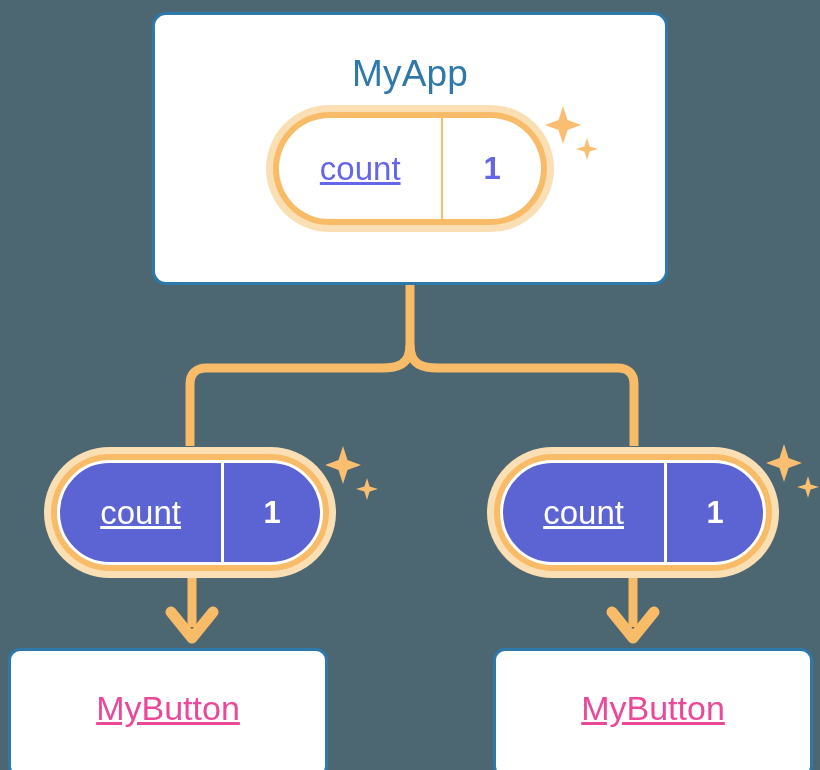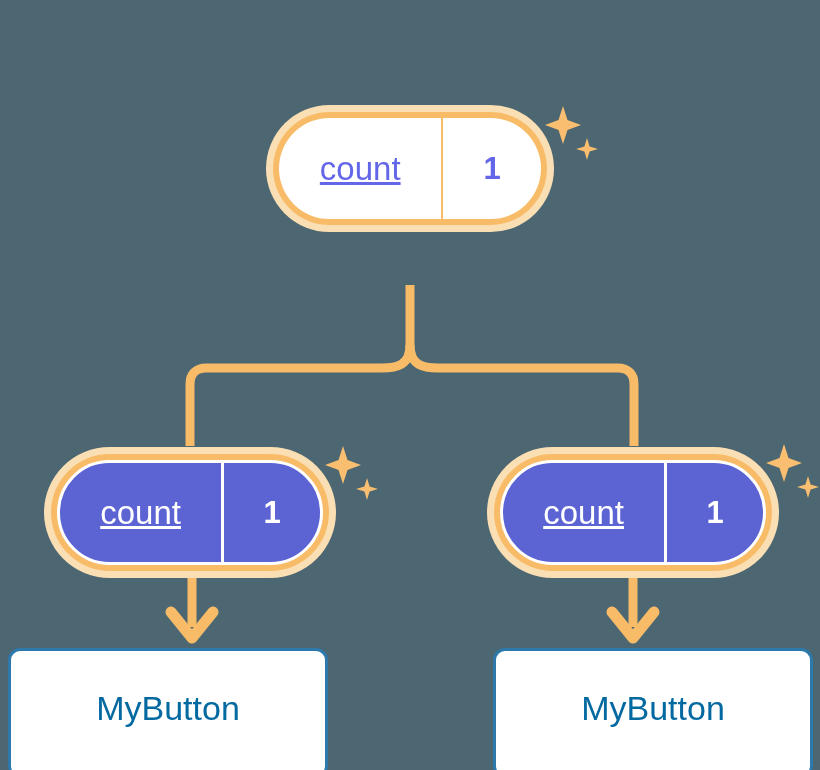--- a/index.html
+++ b/index.html
@@ -73,21 +73,22 @@
     width: 320px;
   }
   .btn-label {
     position: absolute;
     left: 0;
     right: 0;
     top: 38px;
     text-align: center;
     font-size: 34px;
     font-weight: 400;
-    color: #0369a1;
+    color: #ec4899;
+    text-decoration: underline;
   }
 
   
   .pill {
     position: absolute;
     box-sizing: border-box;
     border-radius: 999px;
     background: #fbdfb4;          
     padding: 7px;
     display: flex;
@@ -190,20 +191,23 @@
 
     <path d="M410,345 C410,366 424,368 438,368 L618,368 C628,368 634,374 634,384 L634,446" fill="none" stroke="#f8bc69" stroke-width="9" stroke-linecap="butt"></path>
 
     <path d="M192,578 L192,627" fill="none" stroke="#f8bc69" stroke-width="9"></path>
     <path d="M171,612 L192,638 L213,612" fill="none" stroke="#f8bc69" stroke-width="11" stroke-linecap="round" stroke-linejoin="round"></path>
 
     <path d="M633,578 L633,627" fill="none" stroke="#f8bc69" stroke-width="9"></path>
     <path d="M612,612 L633,638 L654,612" fill="none" stroke="#f8bc69" stroke-width="11" stroke-linecap="round" stroke-linejoin="round"></path>
   </svg>
 
+  <div class="card" id="app-card">
+    <div class="app-title">MyApp</div>
+  </div>
 
   <div class="pill light" id="pill-root">
     <div class="pill-mid">
       <div class="pill-inner">
         <div class="pill-key">count</div>
         <div class="pill-val">1</div>
       </div>
     </div>
   </div>
 

